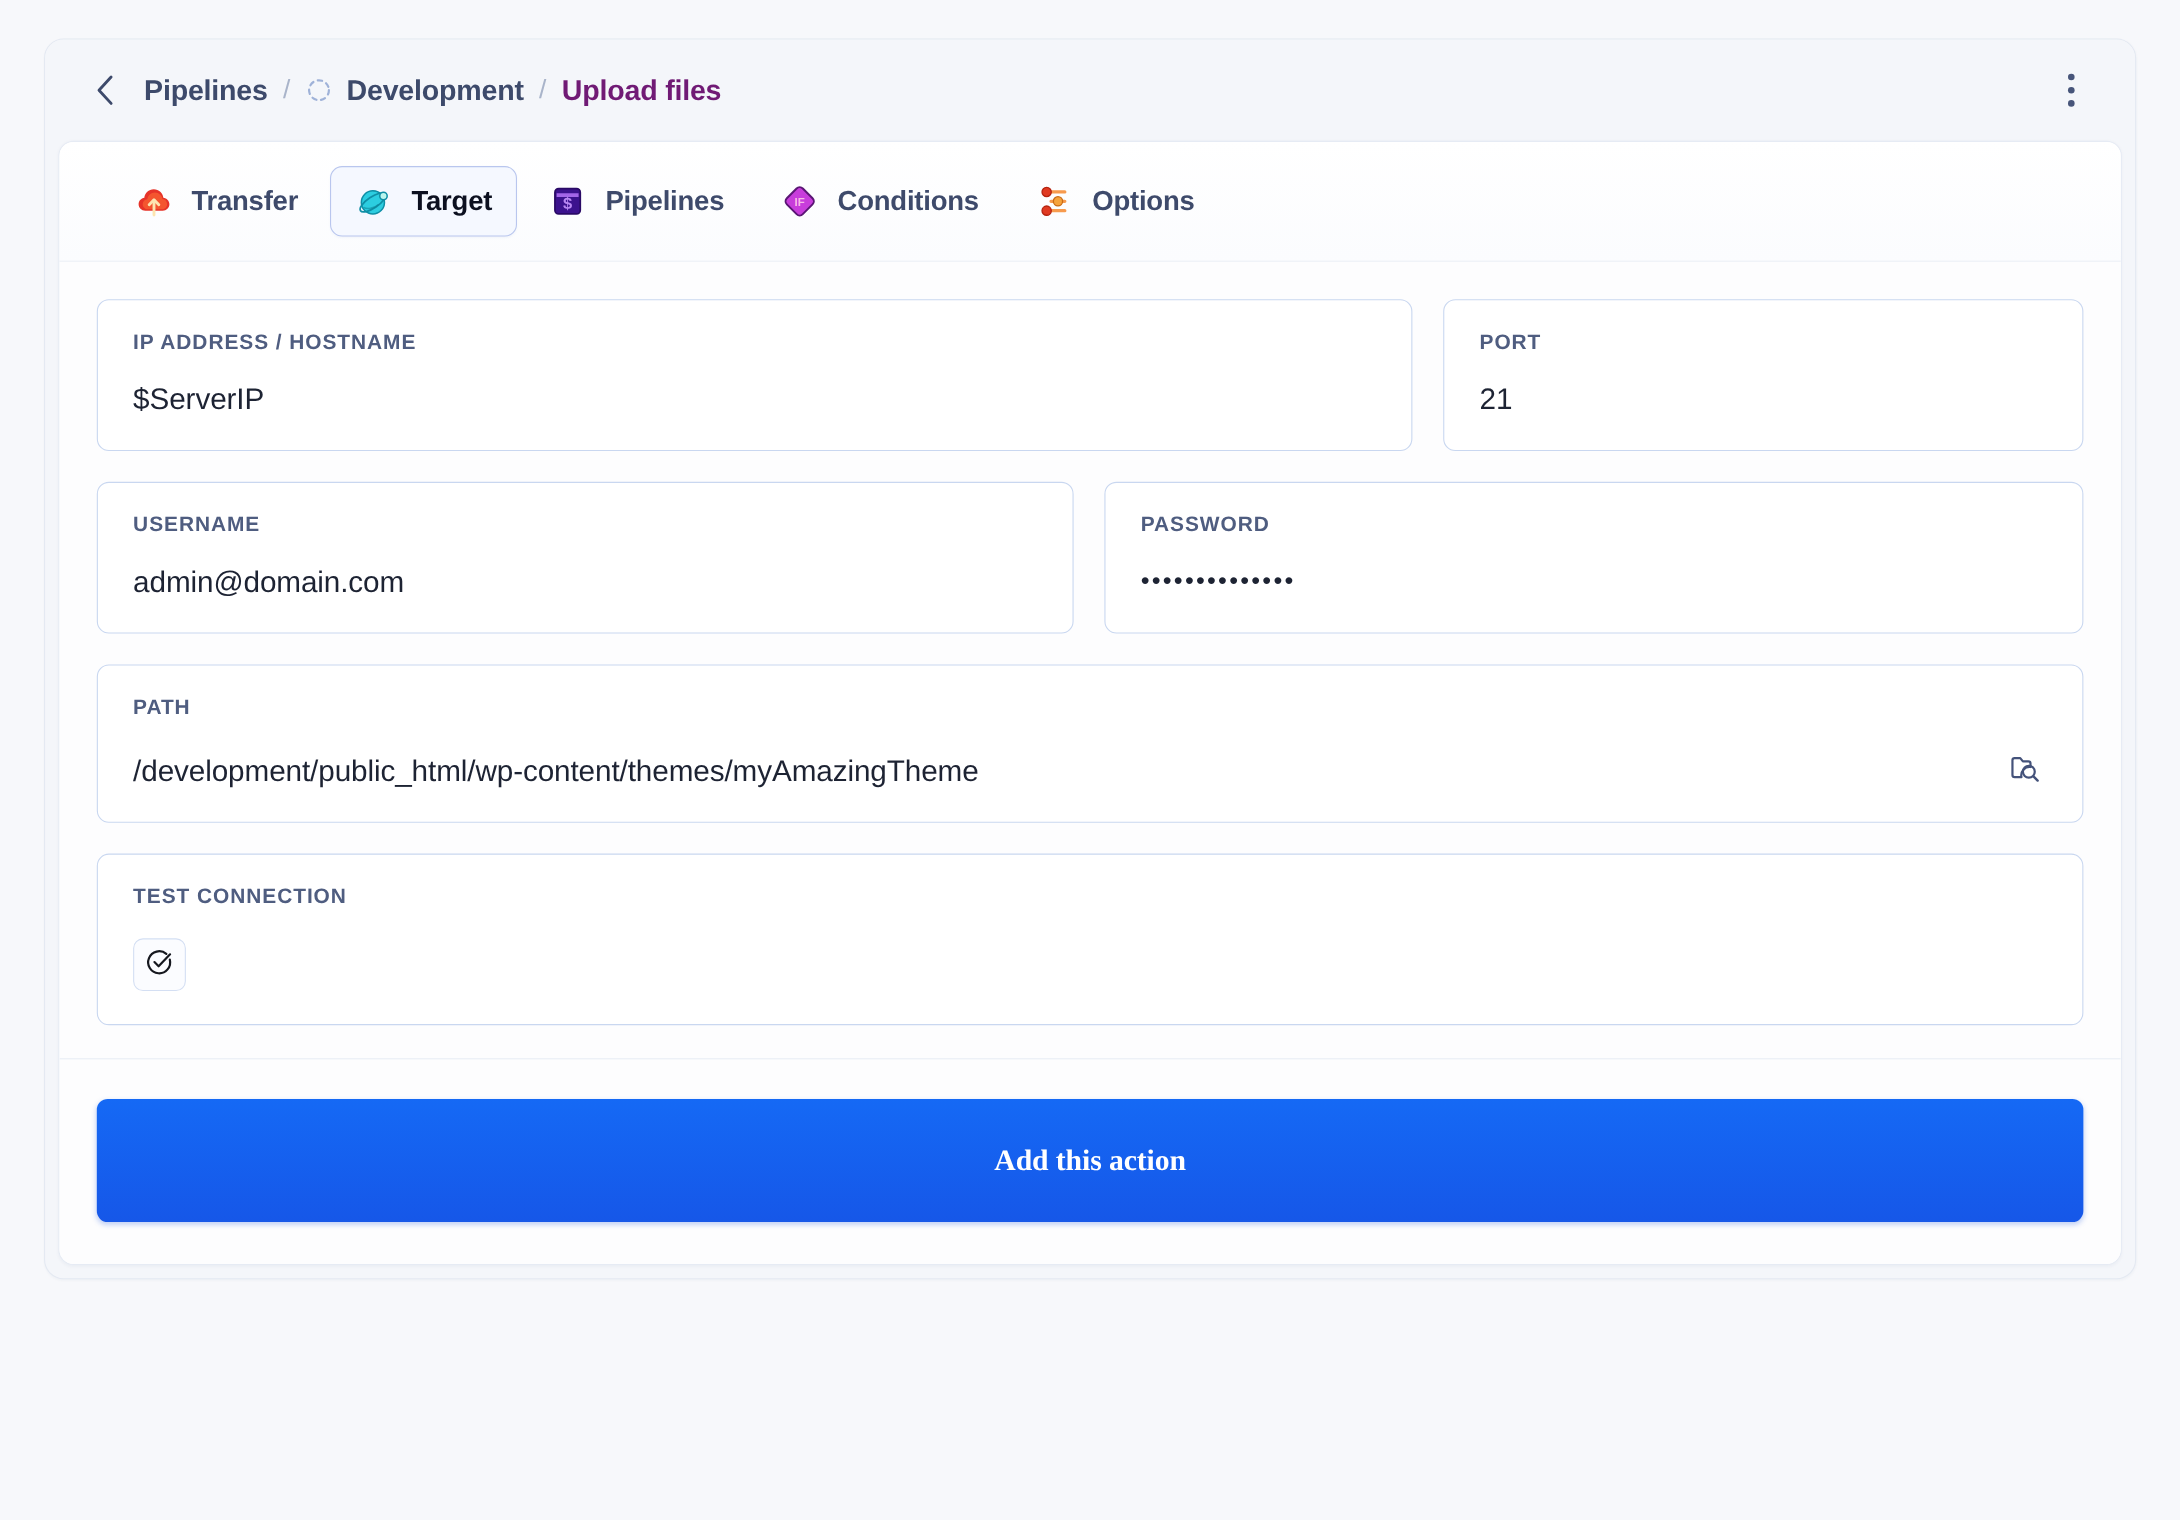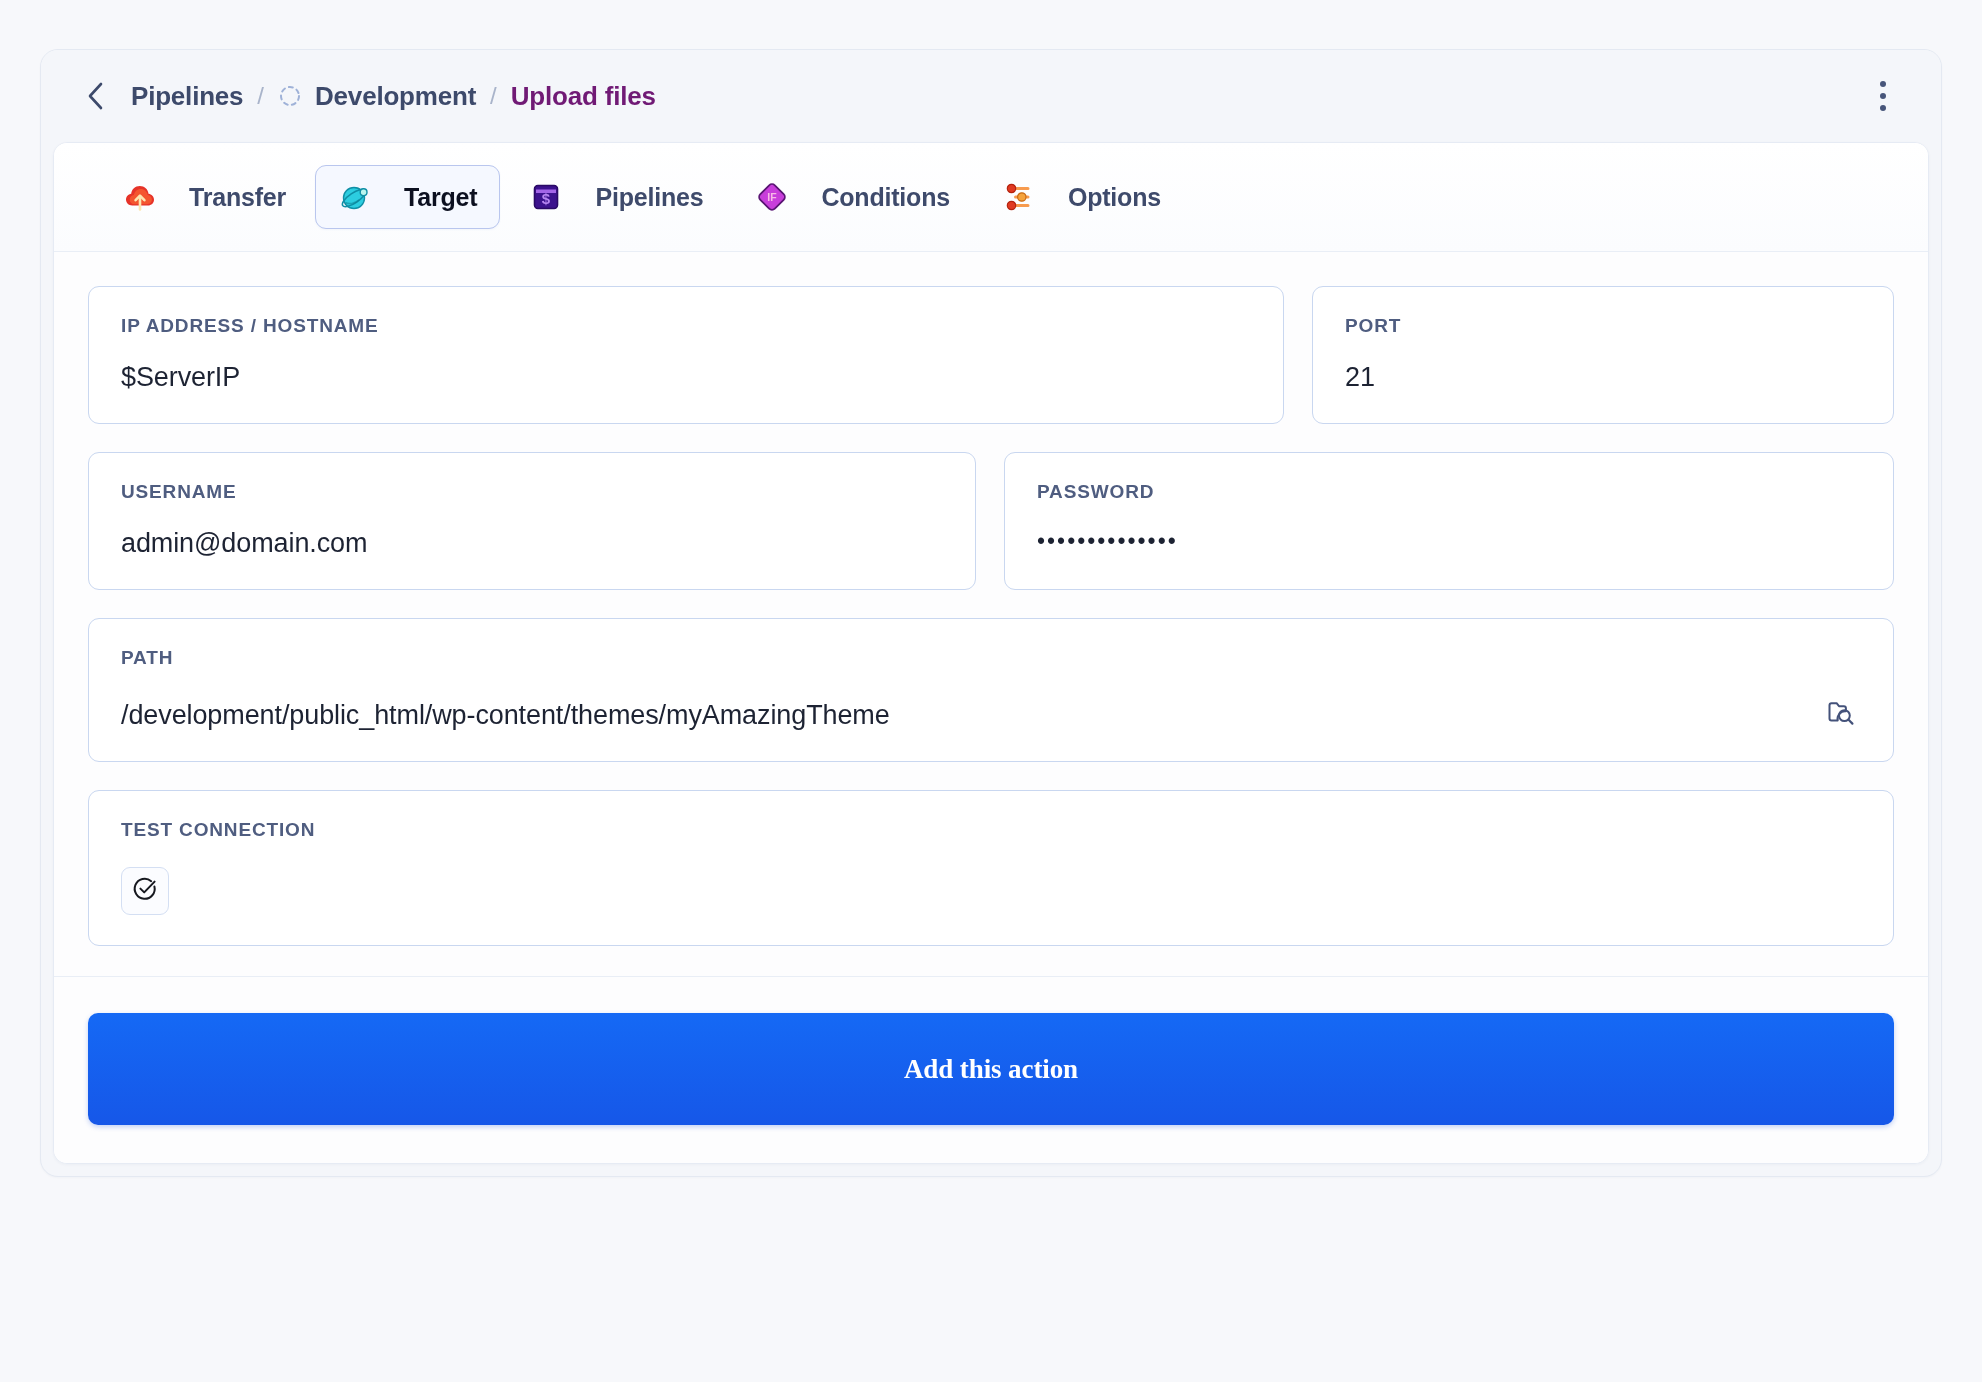--- a/index.html
+++ b/index.html
@@ -9,21 +9,21 @@
     height: 1382px;
     background: #f6f8fb;
     font-family: "Liberation Sans", sans-serif;
     -webkit-font-smoothing: antialiased;
   }
 
   .page {
     width: 1982px;
     height: 1382px;
     background: #f7f8fb;
-    padding: 49px 40px 0 40px;
+    padding: 35px 40px 0 40px;
     position: relative;
   }
 
   
   .outer-card {
     width: 1902px;
     border: 1px solid #e4e9f2;
     border-radius: 18px;
     background: #f4f6fa;
     box-shadow: 0 1px 2px rgba(35,50,90,0.03);
@@ -101,21 +101,21 @@
     display: flex;
     align-items: center;
     gap: 6px;
     padding: 22px 46px 22px 46px;
     border-bottom: 1px solid #e9eef6;
     background: linear-gradient(#ffffff, #fbfcfe);
   }
   .tab {
     display: flex;
     align-items: center;
-    gap: 32px;
+    gap: 17px;
     padding: 14px 22px;
     border-radius: 11px;
     border: 1.5px solid transparent;
     cursor: pointer;
     background: transparent;
   }
   .tab .tab-label {
     font-size: 25px;
     font-weight: 700;
     color: #3e4a6b;

